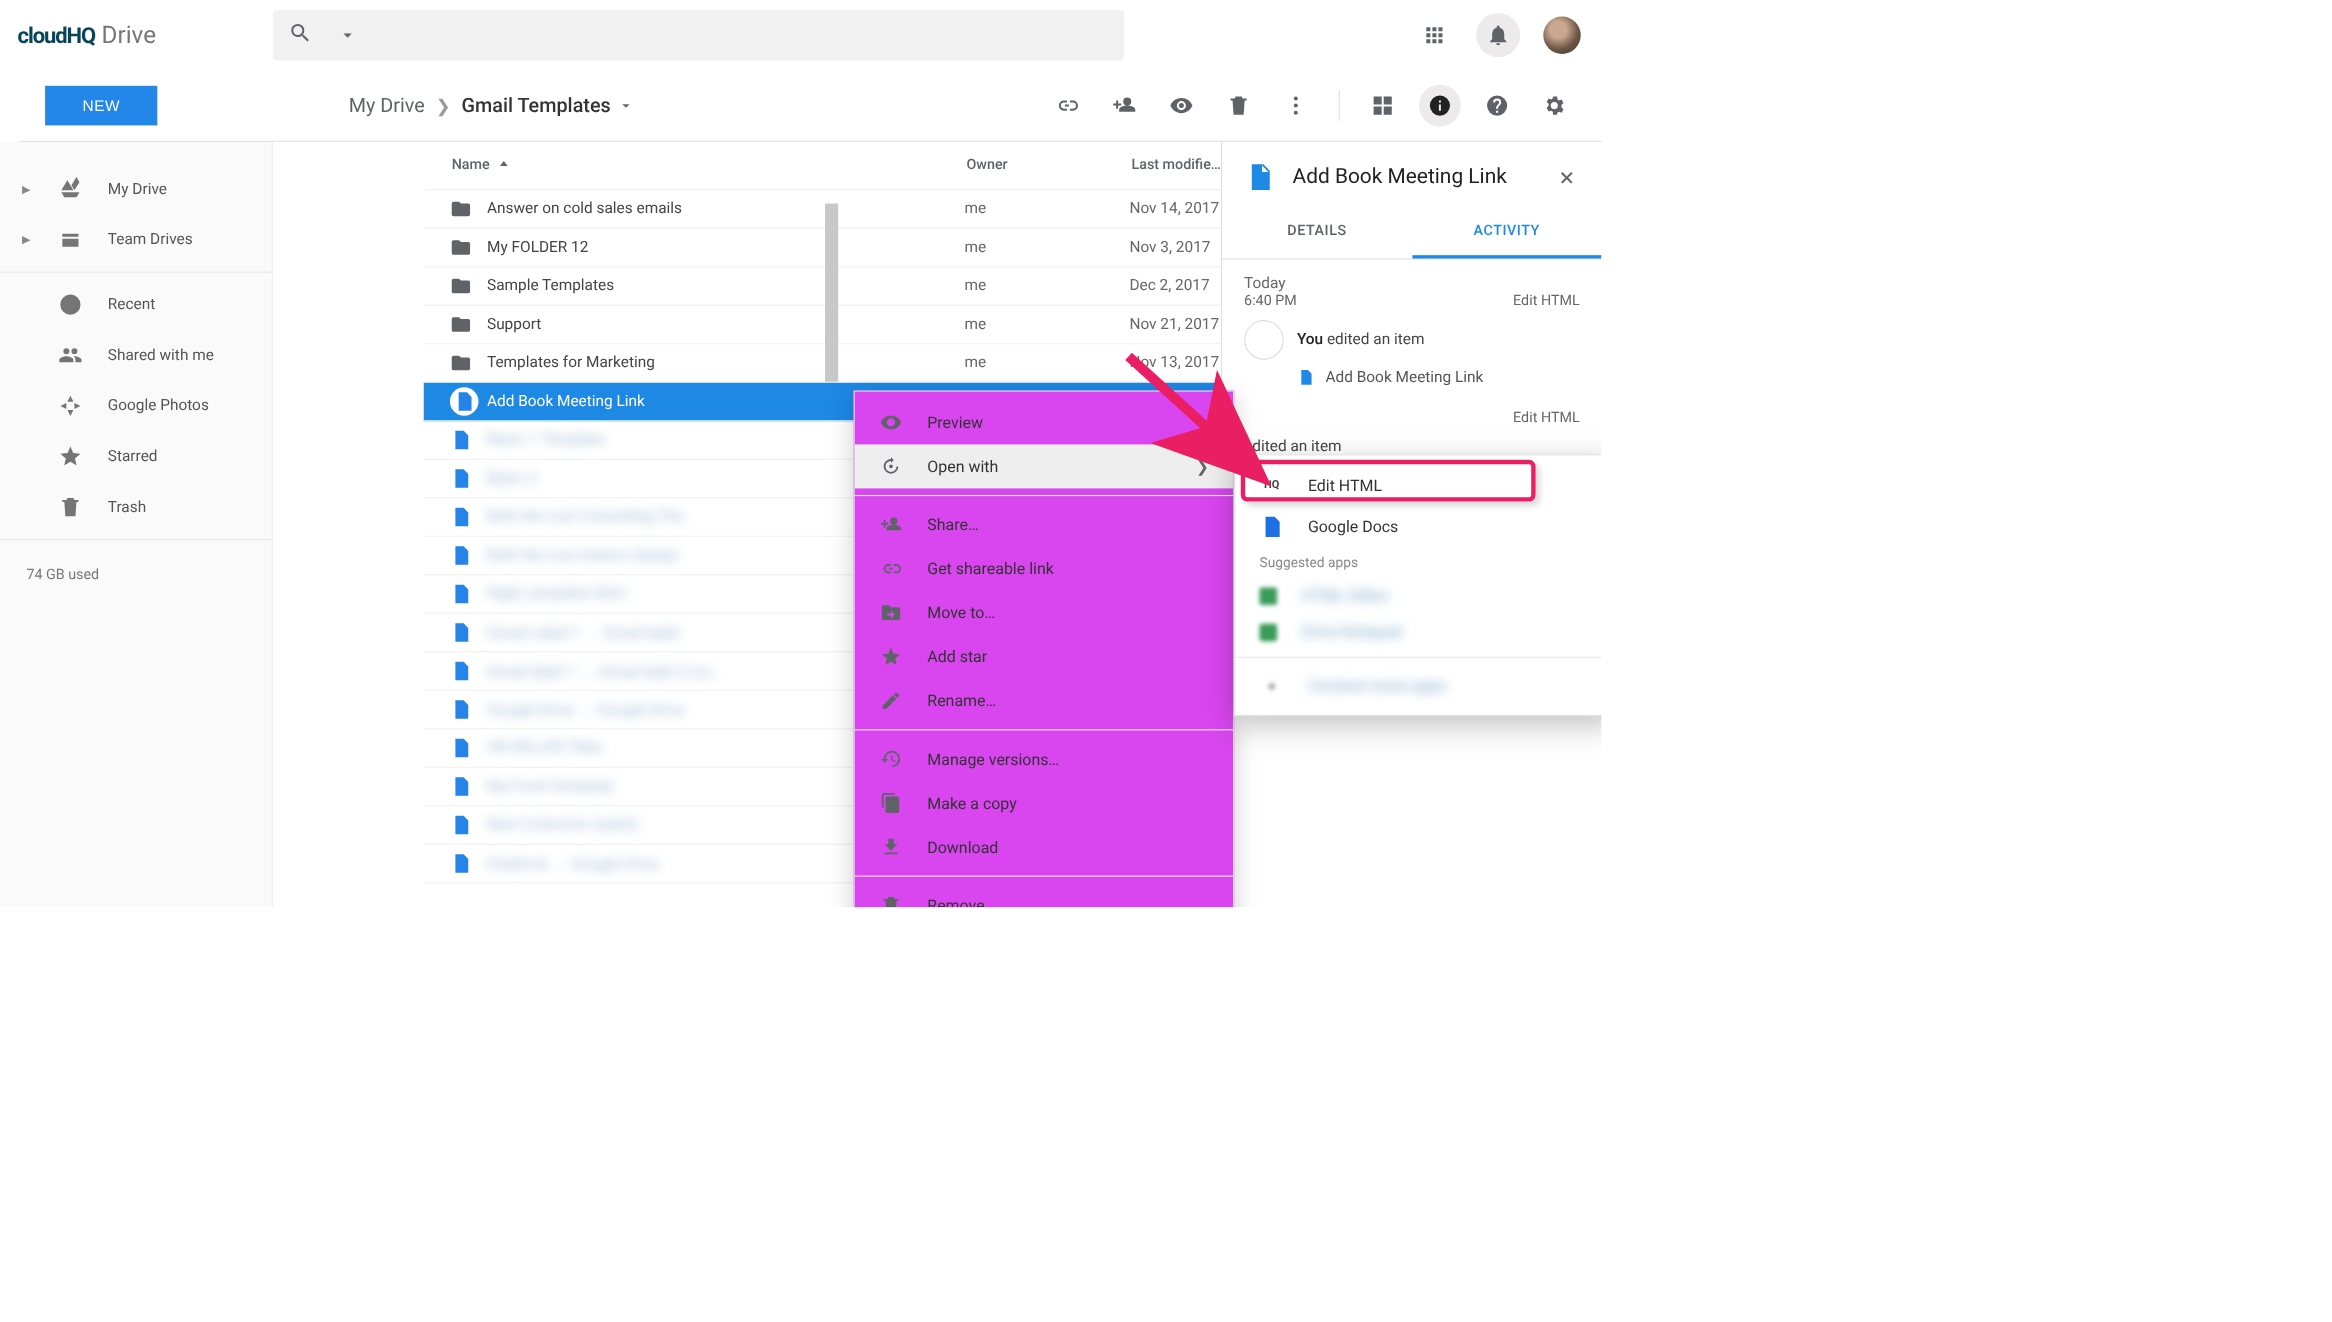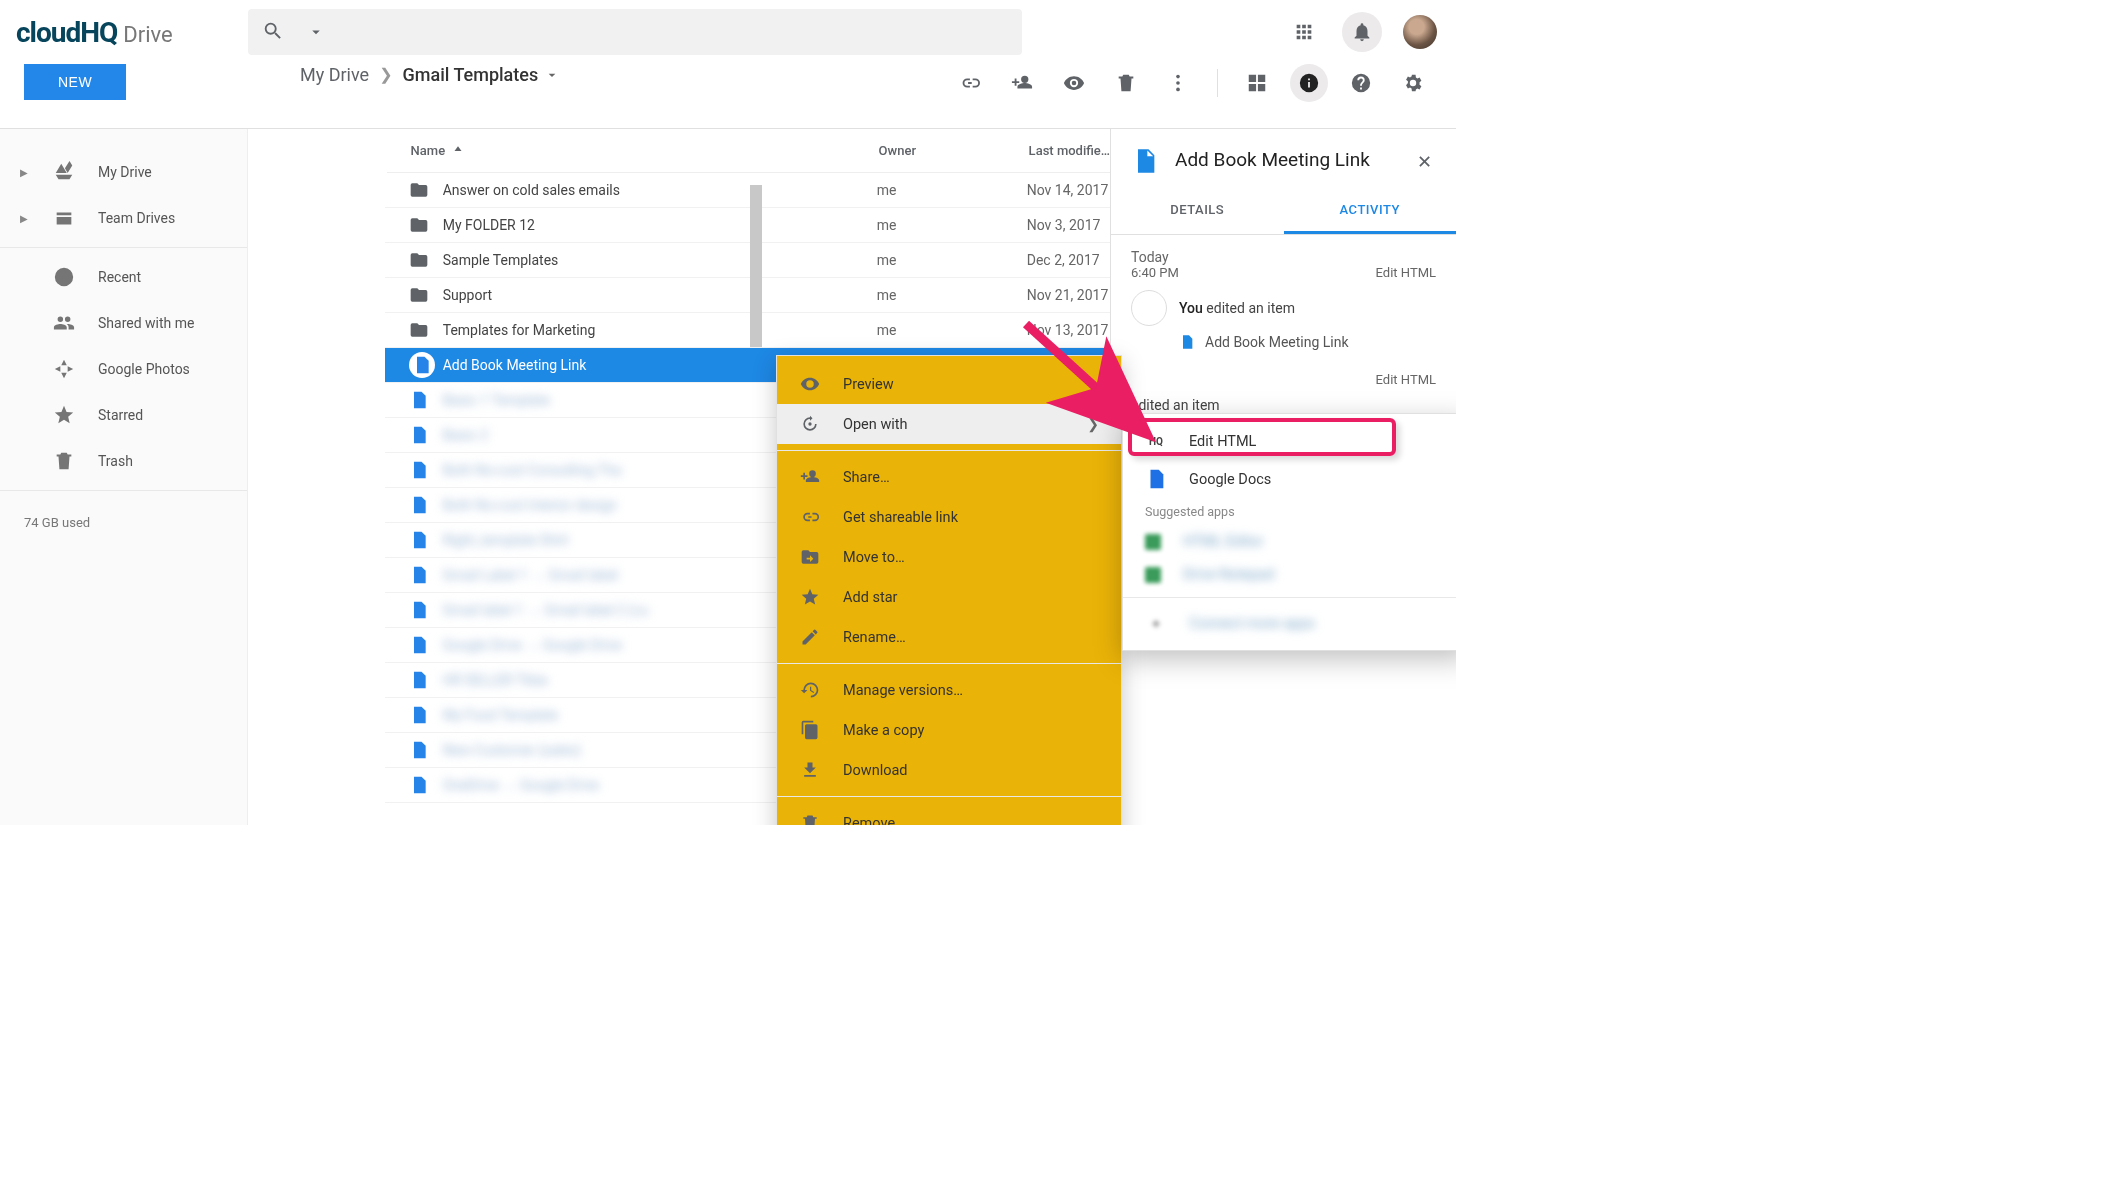--- a/index.html
+++ b/index.html
@@ -1,32 +1,32 @@
 <!DOCTYPE html>
 <html><head>
 <meta charset="utf-8">
 <style>
 * { box-sizing: border-box; margin: 0; padding: 0; }
 body { font-family: Roboto, Arial, sans-serif; font-size: 14px; color: #222; background: #fff; overflow: hidden; }
 .app { width: 1456px; height: 825px; display: flex; flex-direction: column; position: relative; }
 .header { height: 64px; display: flex; align-items: center; padding: 0 16px; }
 .logo-area { width: 232px; display: flex; align-items: baseline; gap: 6px; }
-.logo-brand { font-weight: 700; font-size: 28px; color: #06455c; letter-spacing: -1px; }
+.logo-brand { font-weight: 700; font-size: 20px; color: #06455c; letter-spacing: -1px; }
 .logo-sub { font-size: 22px; color: #777; font-weight: 400; }
 .search-bar { flex: 0 0 774px; height: 46px; background: #f1f1f1; border-radius: 4px; display: flex; align-items: center; padding: 0 14px; gap: 20px; }
 .search-bar .icon-svg { width: 22px; height: 22px; fill: #5f6368; }
 .search-input { flex: 1; border: none; background: transparent; font-size: 16px; outline: none; color: #222; }
 .search-input::placeholder { color: #7a7a7a; }
 .search-dd { width: 24px; height: 24px; display: flex; align-items: center; justify-content: center; }
 .header-right { margin-left: auto; display: flex; align-items: center; gap: 18px; }
 .icon-btn { width: 40px; height: 40px; border-radius: 50%; display: flex; align-items: center; justify-content: center; cursor: pointer; }
 .icon-btn .icon-svg { fill: #5f6368; }
 .icon-btn.filled { background: #eceaea; }
 .avatar { width: 34px; height: 34px; border-radius: 50%; background: radial-gradient(circle at 40% 35%, #caa88f 25%, #6b5444 60%, #3e342d 100%); }
-.toolbar-row { height: 65px; border-bottom: 1px solid #e0e0e0; display: flex; align-items: flex-start; }
+.toolbar-row { height: 65px; border-bottom: 1px solid #e0e0e0; display: flex; align-items: center; margin-left: 17px; }
 .toolbar-row .left-slot { width: 248px; display: flex; align-items: center; padding-left: 24px; }
 .new-btn { background: #2287e9; color: #fff; border: none; font-size: 14px; font-weight: 500; letter-spacing: 0.5px; padding: 10px 34px; cursor: pointer; }
 .path-bar { display: flex; align-items: center; gap: 10px; font-size: 18px; color: #5f6368; padding-left: 52px; }
 .path-seg { display: flex; align-items: center; gap: 6px; cursor: pointer; }
 .path-seg.current { color: #333; font-weight: 500; }
 .chevron { font-size: 16px; color: #999; }
 .toolbar-actions { margin-left: auto; display: flex; align-items: center; gap: 14px; padding-right: 24px; }
 .toolbar-actions .icon-btn { width: 38px; height: 38px; }
 .toolbar-actions .divider { width: 1px; height: 28px; background: #e0e0e0; margin: 0 6px; }
 .body { flex: 1; display: flex; overflow: hidden; }
@@ -50,21 +50,21 @@
 .file-row .fname { width: 434px; white-space: nowrap; overflow: hidden; text-overflow: ellipsis; }
 .file-row .fowner { width: 150px; color: #666; }
 .file-row .fmod { flex: 1; color: #666; }
 .file-row.selected { background: #1e88e5; color: #fff; }
 .file-row.selected .ficon svg { fill: #fff; }
 .file-row.selected .fowner, .file-row.selected .fmod { color: #fff; }
 .file-row.selected .ficon-doc { background: #fff; border-radius: 50%; width: 26px; height: 26px; display: flex; align-items: center; justify-content: center; }
 .file-row.selected .ficon-doc svg { fill: #1e88e5; }
 .file-row.blurred .fname { filter: blur(5px); color: #9eb8d6; }
 .file-row.blurred .ficon svg { fill: #428ce0; }
-.context-menu { position: absolute; left: 528px; top: 226px; width: 346px; background: #eab308; border: 1px solid #e0e0e0; box-shadow: 0 6px 22px rgba(0,0,0,0.22); z-index: 30; padding: 8px 0; }
+.context-menu { position: absolute; left: 528px; top: 226px; width: 346px; background: #d946ef; border: 1px solid #e0e0e0; box-shadow: 0 6px 22px rgba(0,0,0,0.22); z-index: 30; padding: 8px 0; }
 .cm-item { display: flex; align-items: center; gap: 22px; padding: 9px 22px; font-size: 14.5px; color: #333; cursor: pointer; }
 .cm-item.hover { background: #eeeeee; }
 .cm-item .cm-icon { width: 22px; height: 22px; display: flex; align-items: center; justify-content: center; }
 .cm-item .cm-icon svg { width: 20px; height: 20px; fill: #5f6368; }
 .cm-item .cm-label { flex: 1; }
 .cm-item .cm-arrow { font-size: 14px; color: #666; }
 .cm-sep { height: 1px; background: #e8e8e8; margin: 6px 0; }
 .submenu { position: absolute; left: 874px; top: 284px; width: 346px; background: #fff; border: 1px solid #e0e0e0; box-shadow: 0 8px 26px rgba(0,0,0,0.25); z-index: 32; padding: 8px 0; }
 .sub-item { display: flex; align-items: center; gap: 22px; padding: 8px 22px; font-size: 14.5px; color: #333; cursor: pointer; }
 .sub-item .sub-icon { width: 22px; height: 22px; display: flex; align-items: center; justify-content: center; }

